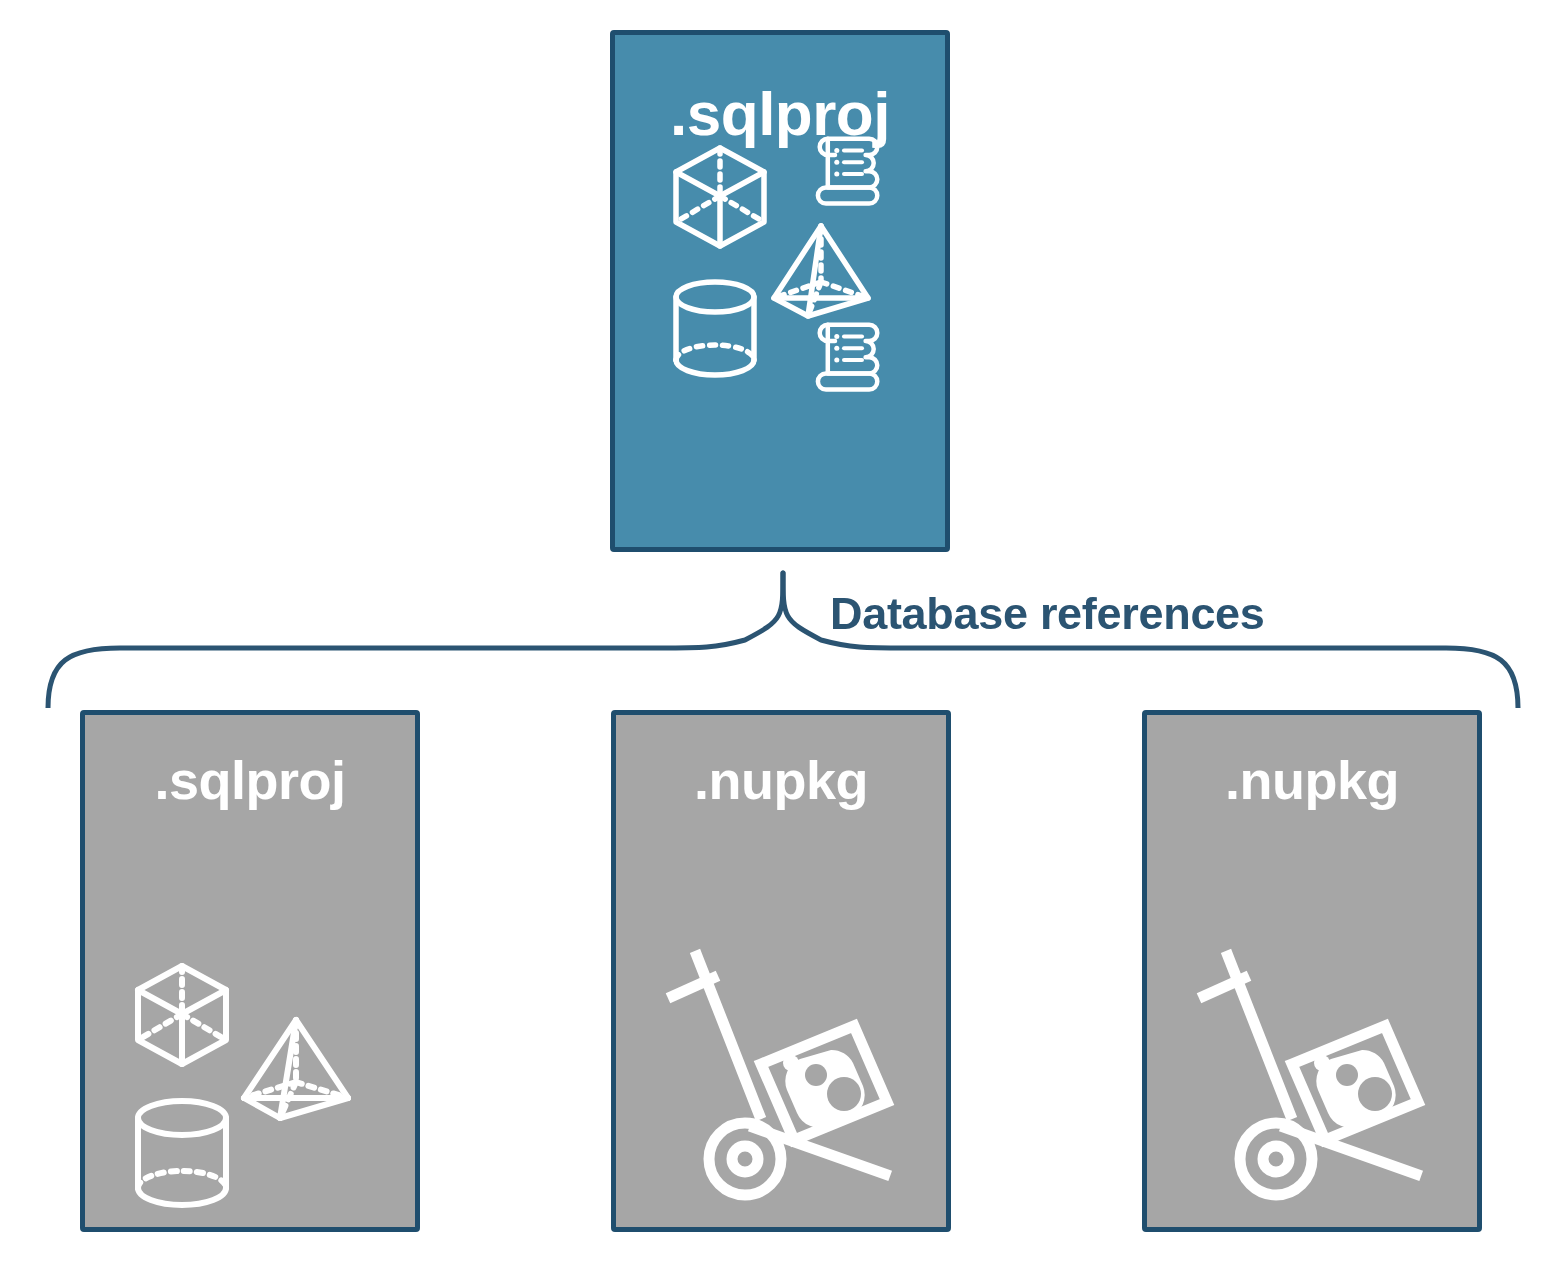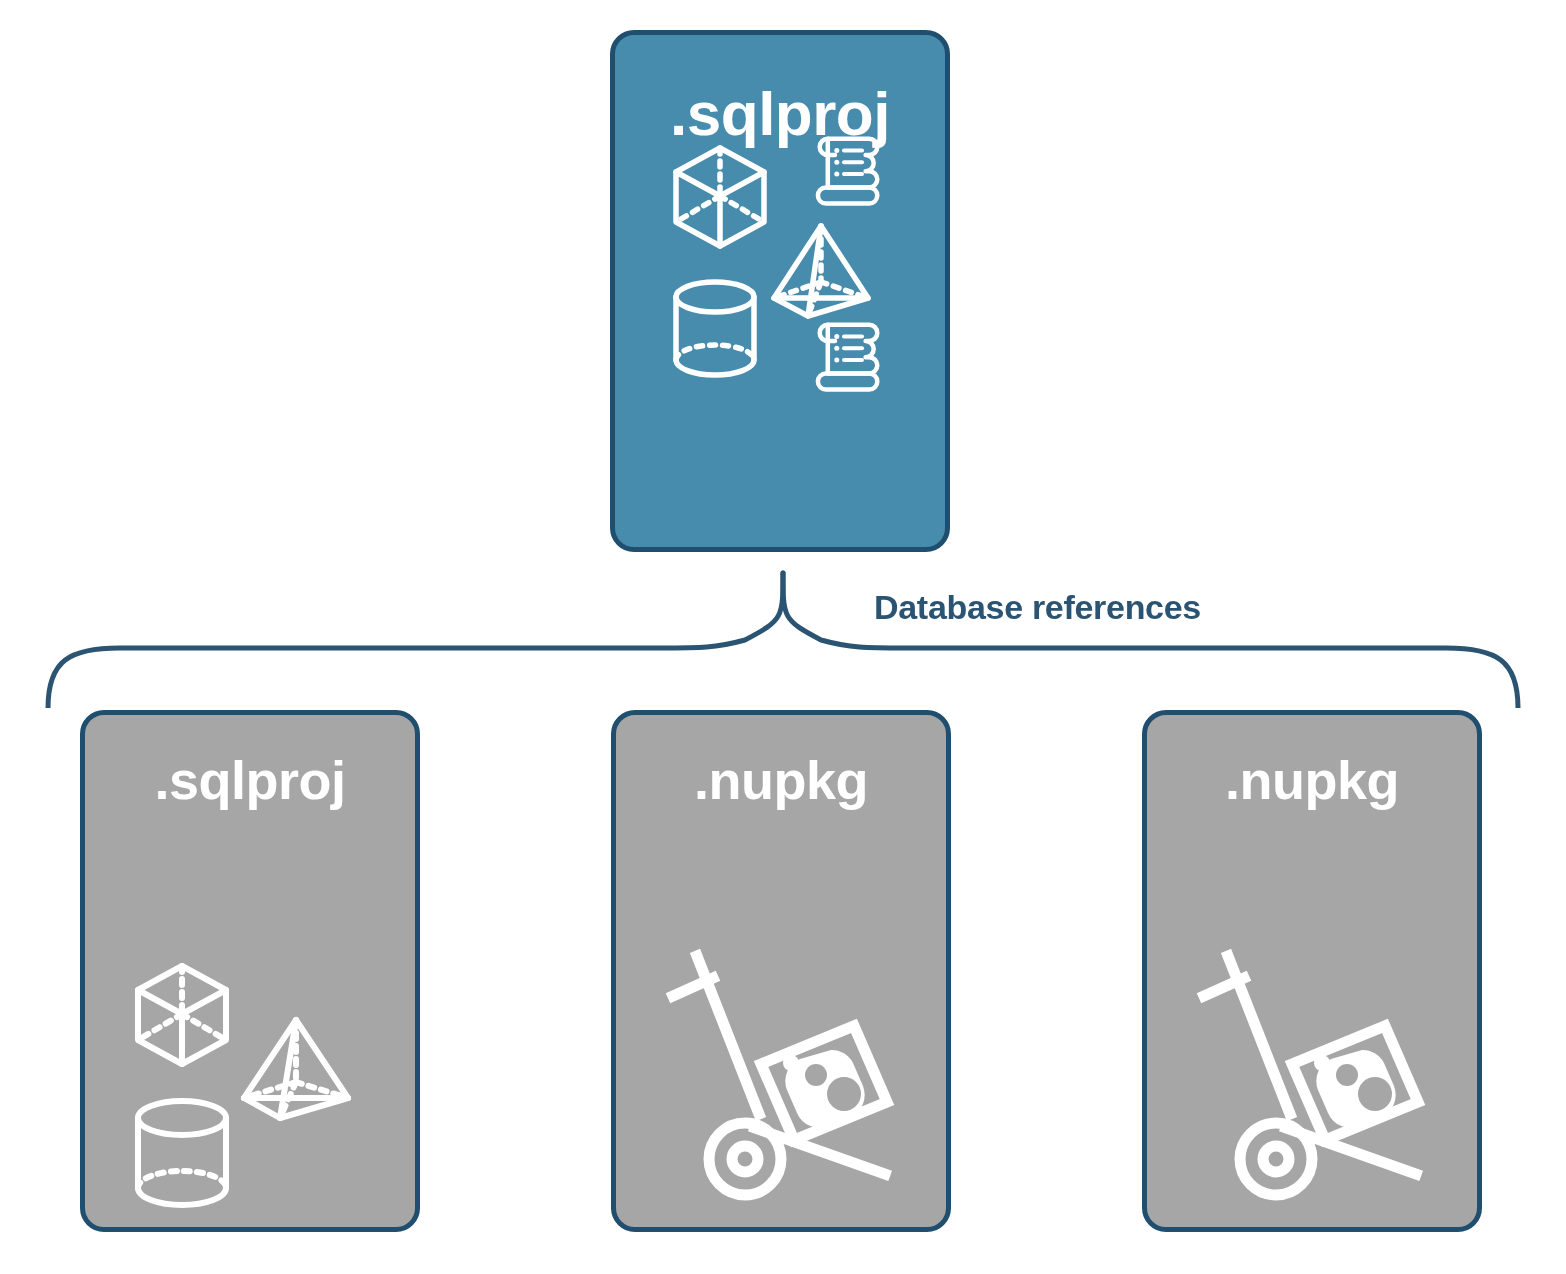--- a/index.html
+++ b/index.html
@@ -17,21 +17,21 @@
     position: relative;
     width: 1566px;
     height: 1274px;
     background: #ffffff;
   }
 
   
   .node {
     position: absolute;
     box-sizing: border-box;
-    border-radius: 24px;
+    border-radius: 4px;
     border: 5px solid #1F4E6E;
     display: flex;
     flex-direction: column;
     align-items: center;
     overflow: hidden;
   }
   .node.primary {
     background: #478CAC;
   }
   .node.secondary {
@@ -98,24 +98,24 @@
     left: 0;
     top: 548px;
     width: 1566px;
     height: 160px;
     pointer-events: none;
   }
 
   
   #brace-label {
     position: absolute;
-    left: 874px;
+    left: 830px;
     top: 588px;
     color: #2B5472;
-    font-size: 34px;
+    font-size: 45px;
     font-weight: bold;
     letter-spacing: -0.3px;
     white-space: nowrap;
     user-select: none;
   }
 </style>
 </head>
 <body>
 
 <div id="stage">

